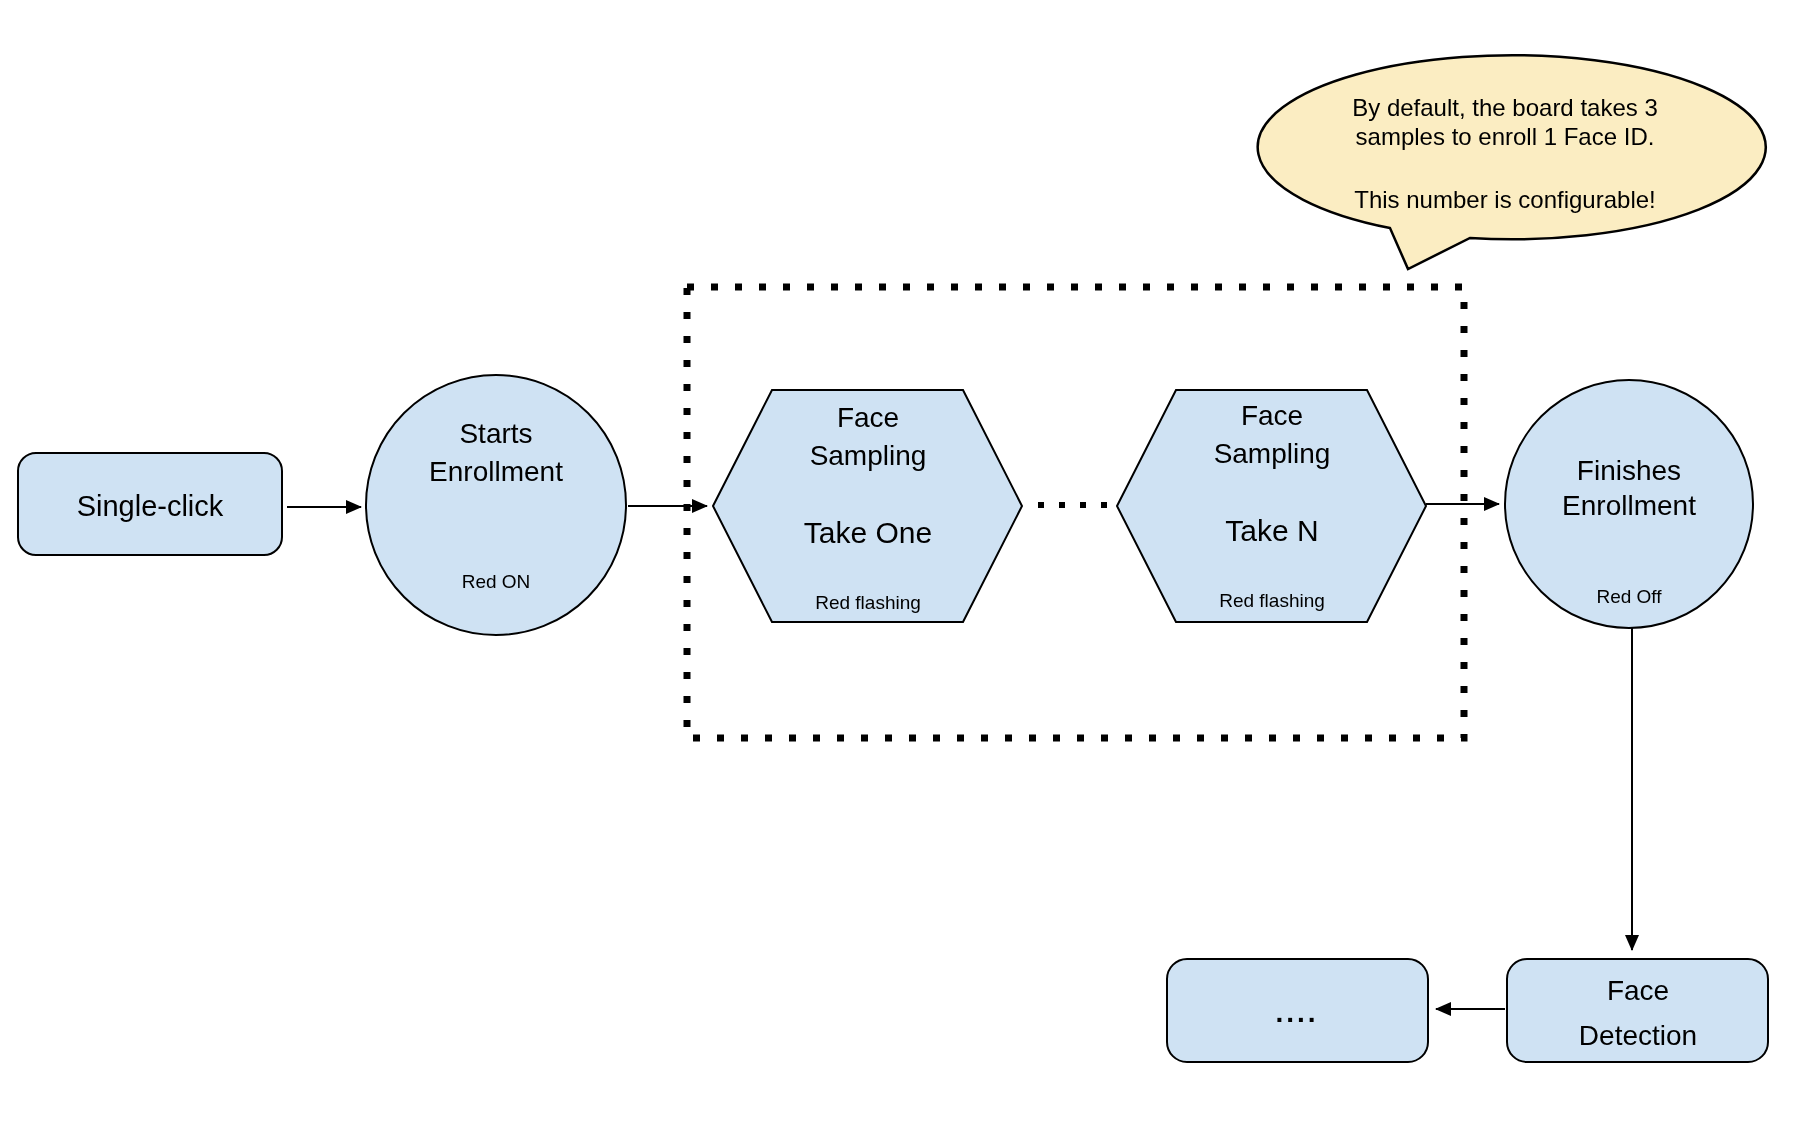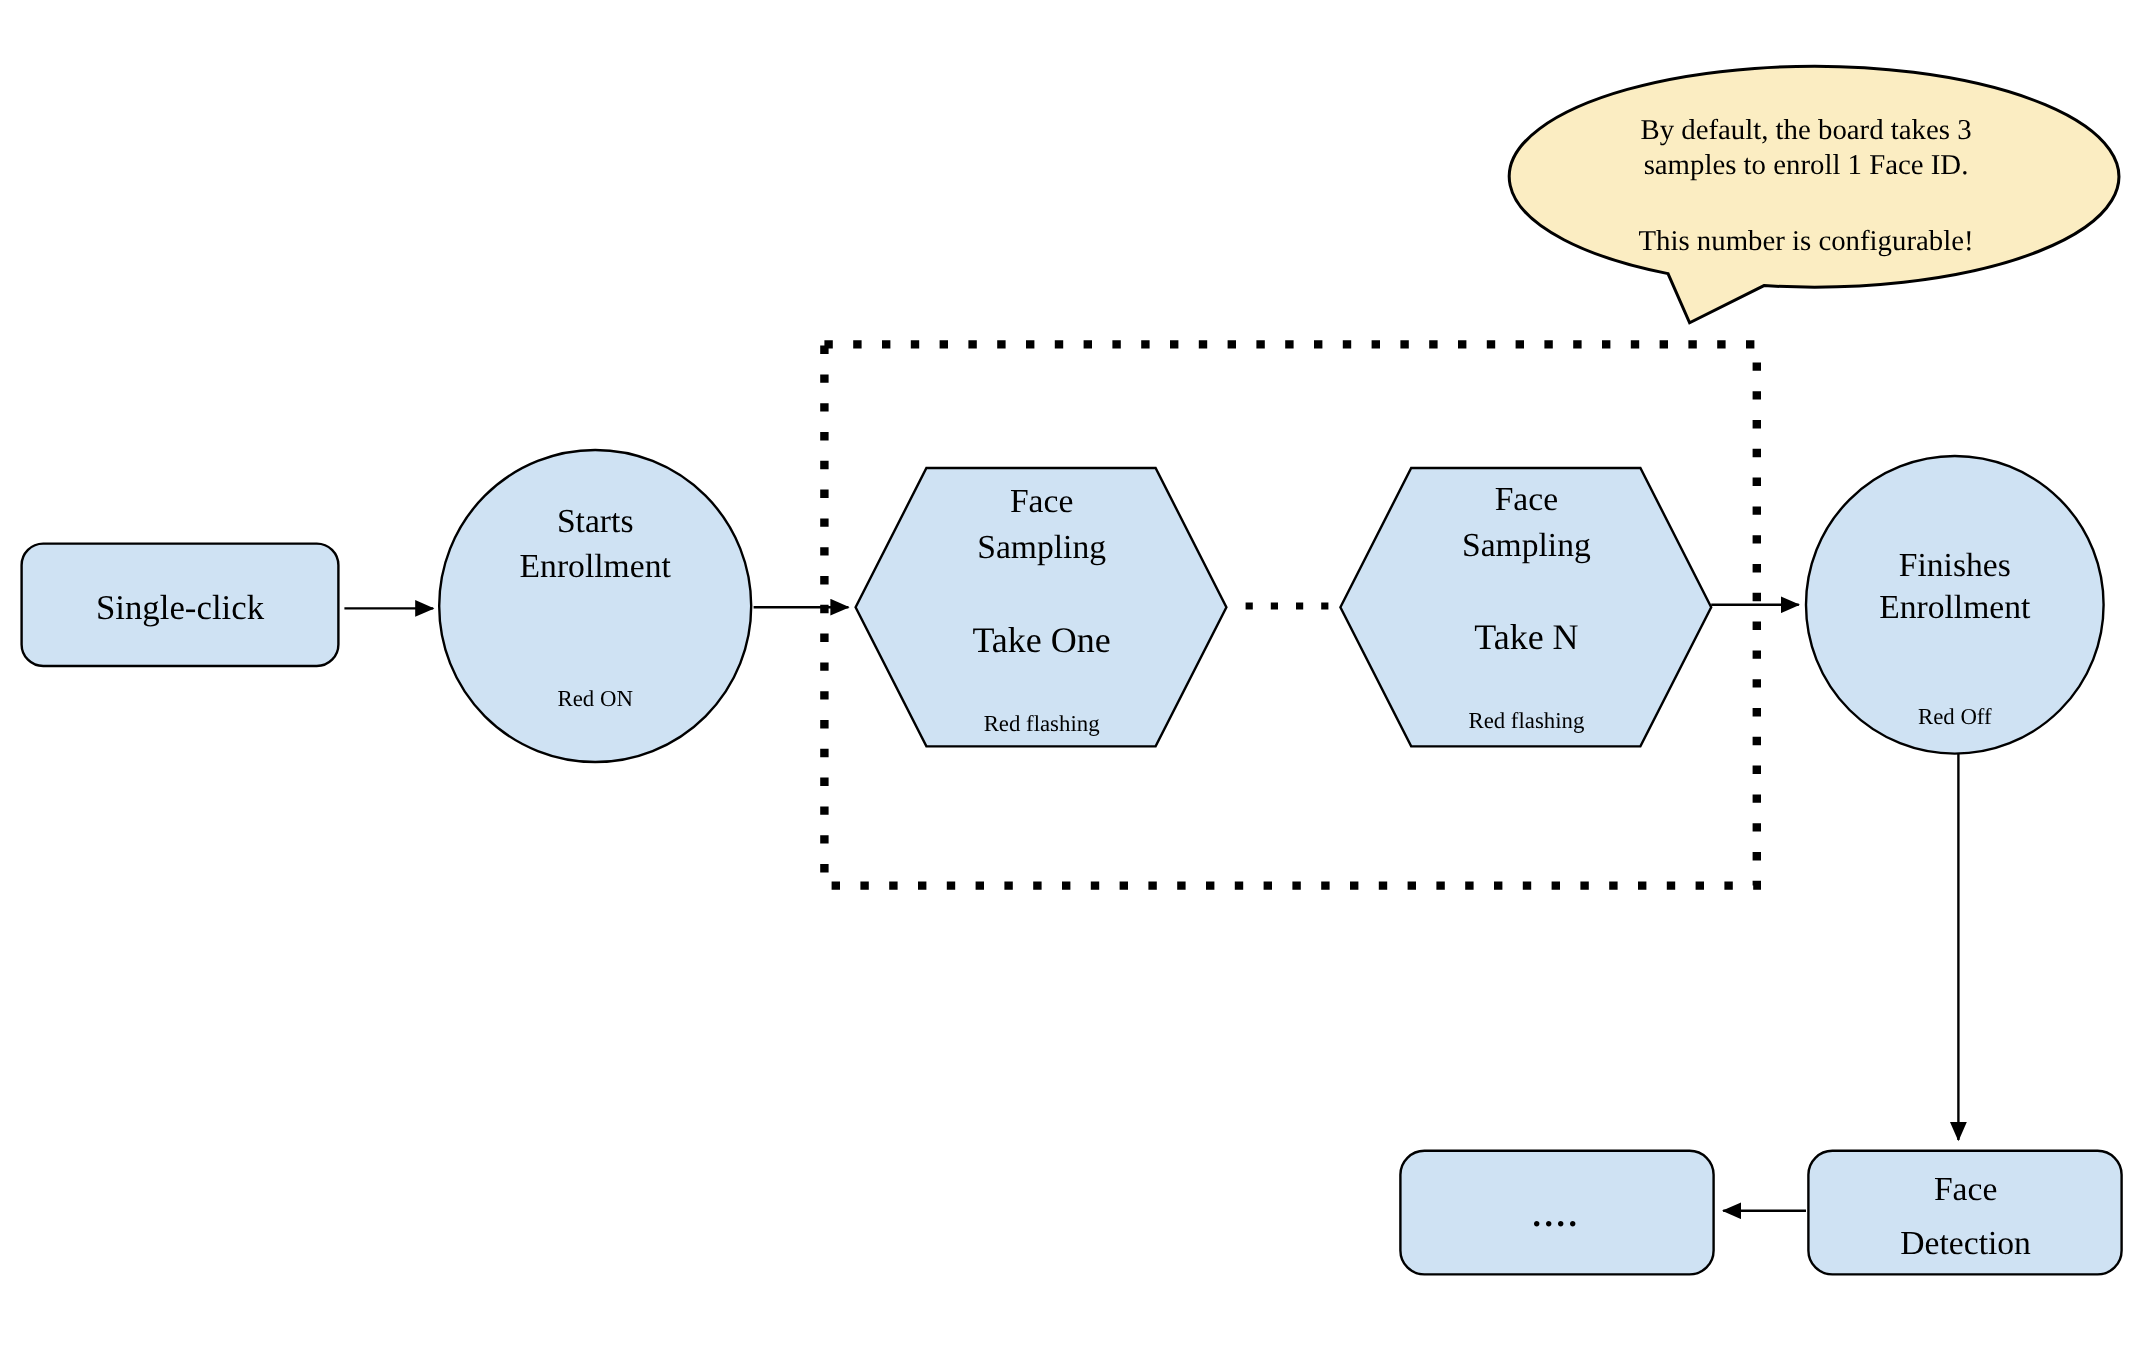--- a/index.html
+++ b/index.html
@@ -1,20 +1,20 @@
 <!DOCTYPE html>
 <html style="--background: #ffffff; --shape_fill: #cfe2f3; --shape_stroke: #000000; --bubble_fill: #fbedc2; --arrow: #000000; --text: #000000;"><head>
 <meta charset="utf-8">
 <style>
   html,body{margin:0;padding:0;background:#ffffff;}
   #canvas{
     position:relative;
     width:1795px;height:1128px;
     background:var(--background,#ffffff);
-    font-family:Liberation Serif, serif;
+    font-family:Liberation Sans, sans-serif;
     overflow:hidden;
   }
   svg{display:block;}
   .shape{fill:var(--shape_fill);stroke:var(--shape_stroke);stroke-width:2px;}
   .bubble{fill:var(--bubble_fill);stroke:var(--shape_stroke);stroke-width:2.5px;}
   .arrow{stroke:var(--arrow);stroke-width:2px;fill:none;marker-end:url(#arrowhead);}
   .dotted-rect{fill:none;stroke:var(--arrow);stroke-width:7px;stroke-dasharray:7 17;}
   .dotted-link{fill:none;stroke:var(--arrow);stroke-width:6px;stroke-dasharray:6 15;}
   text{fill:var(--text);}
   .t28{font-size:28px;}

